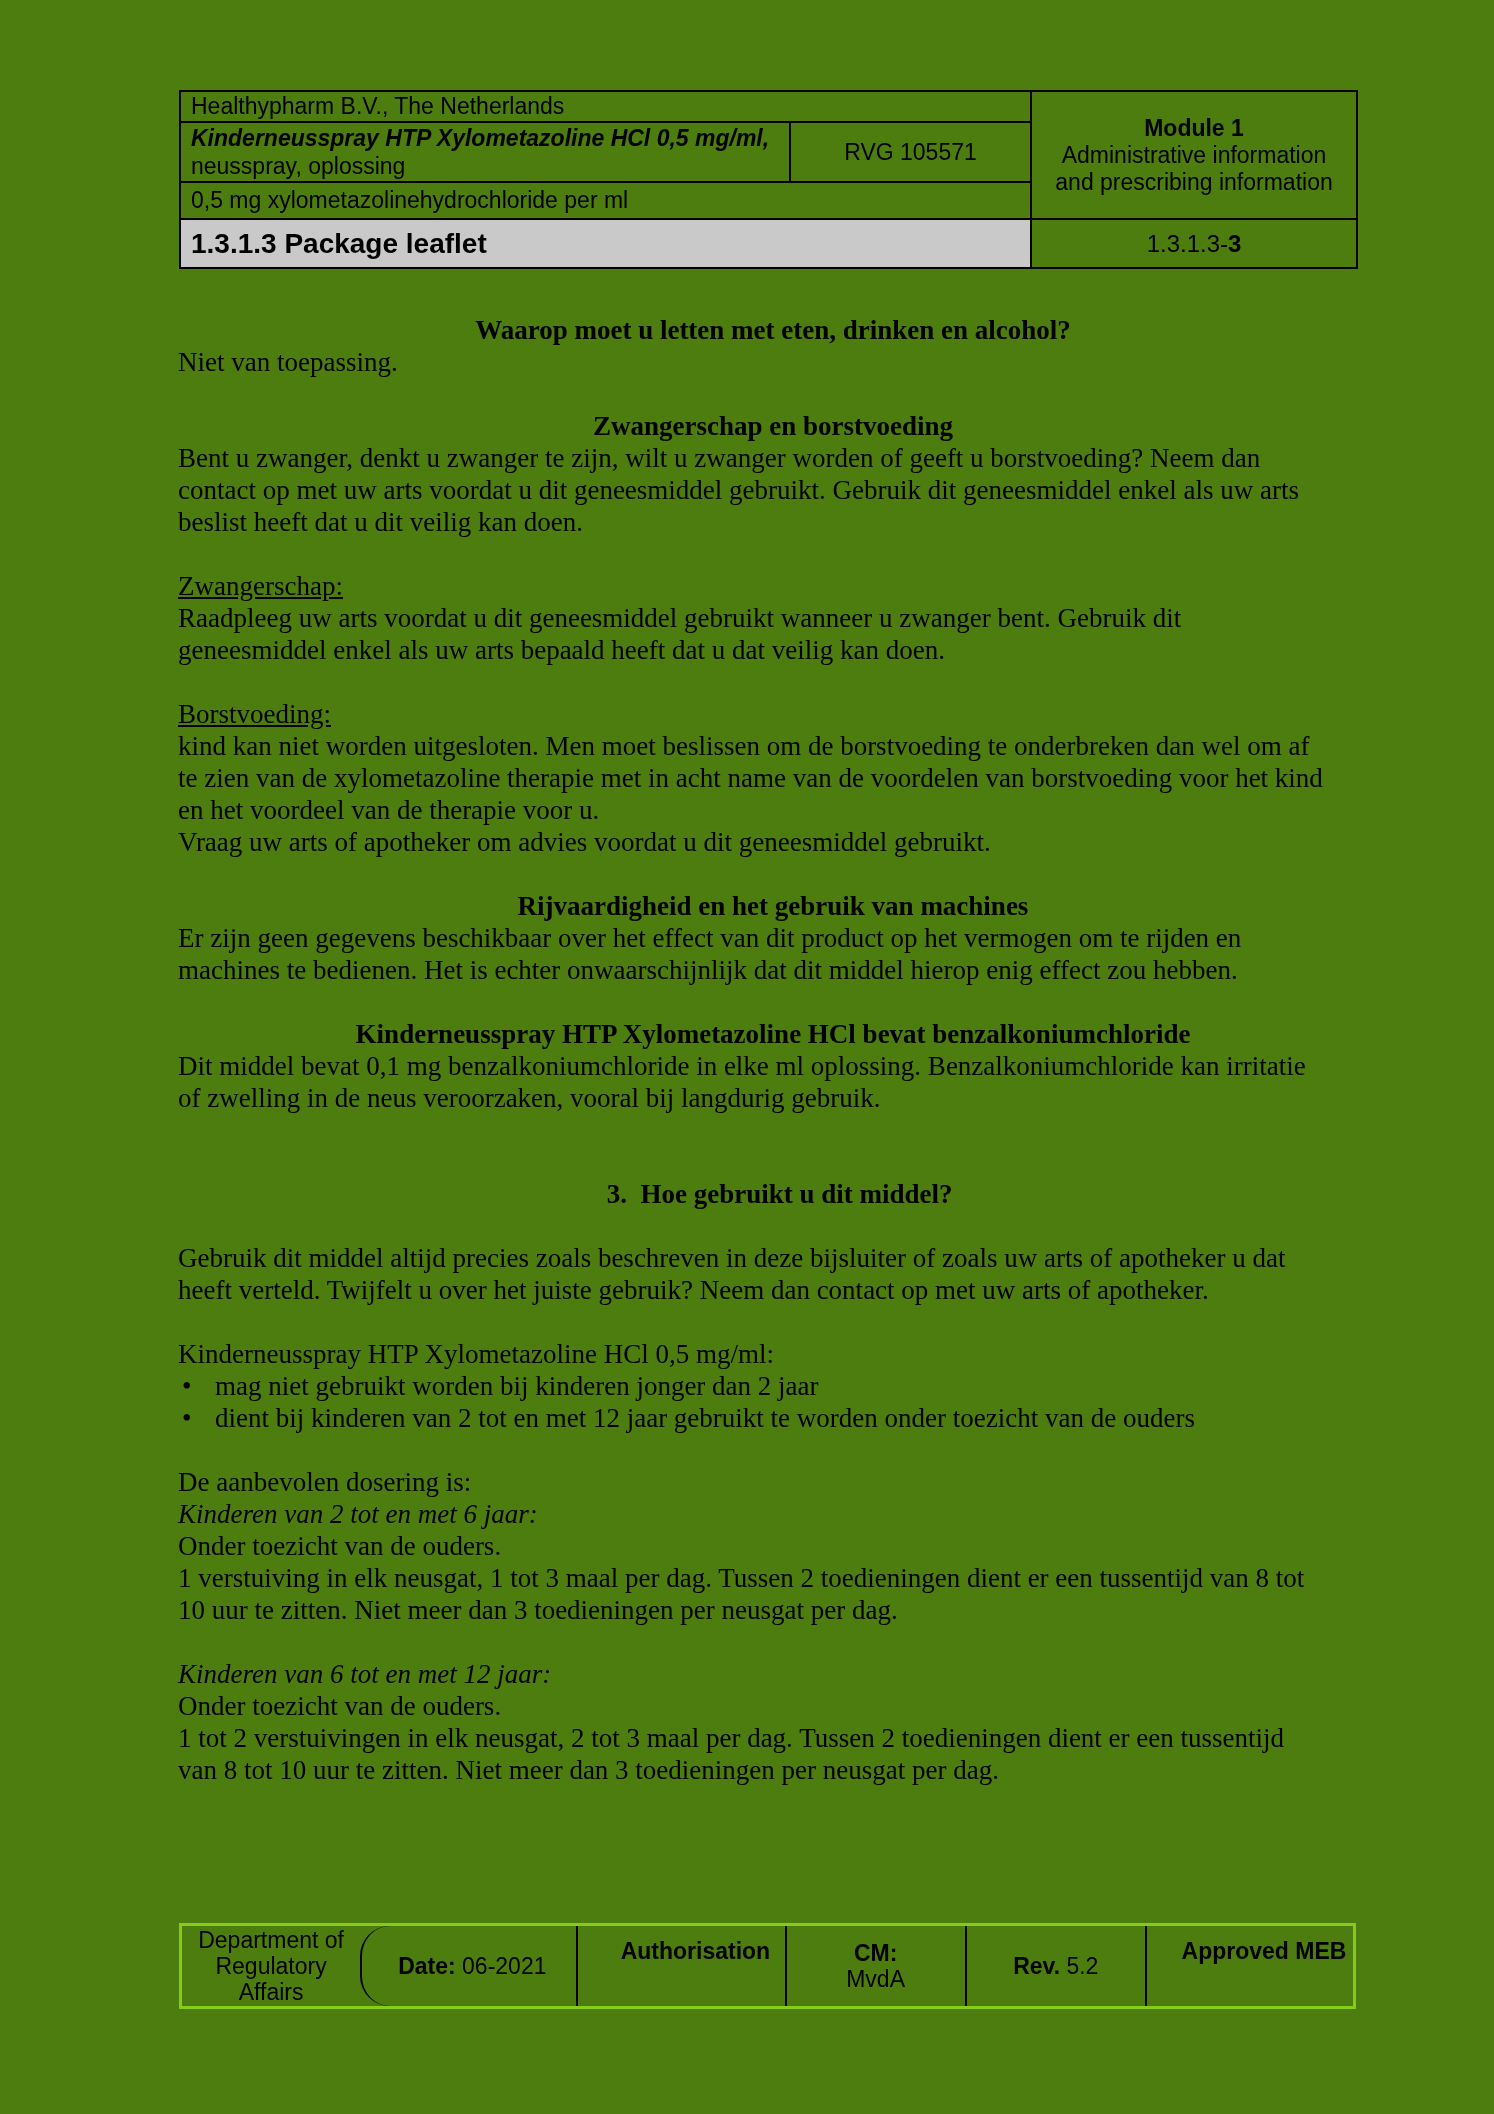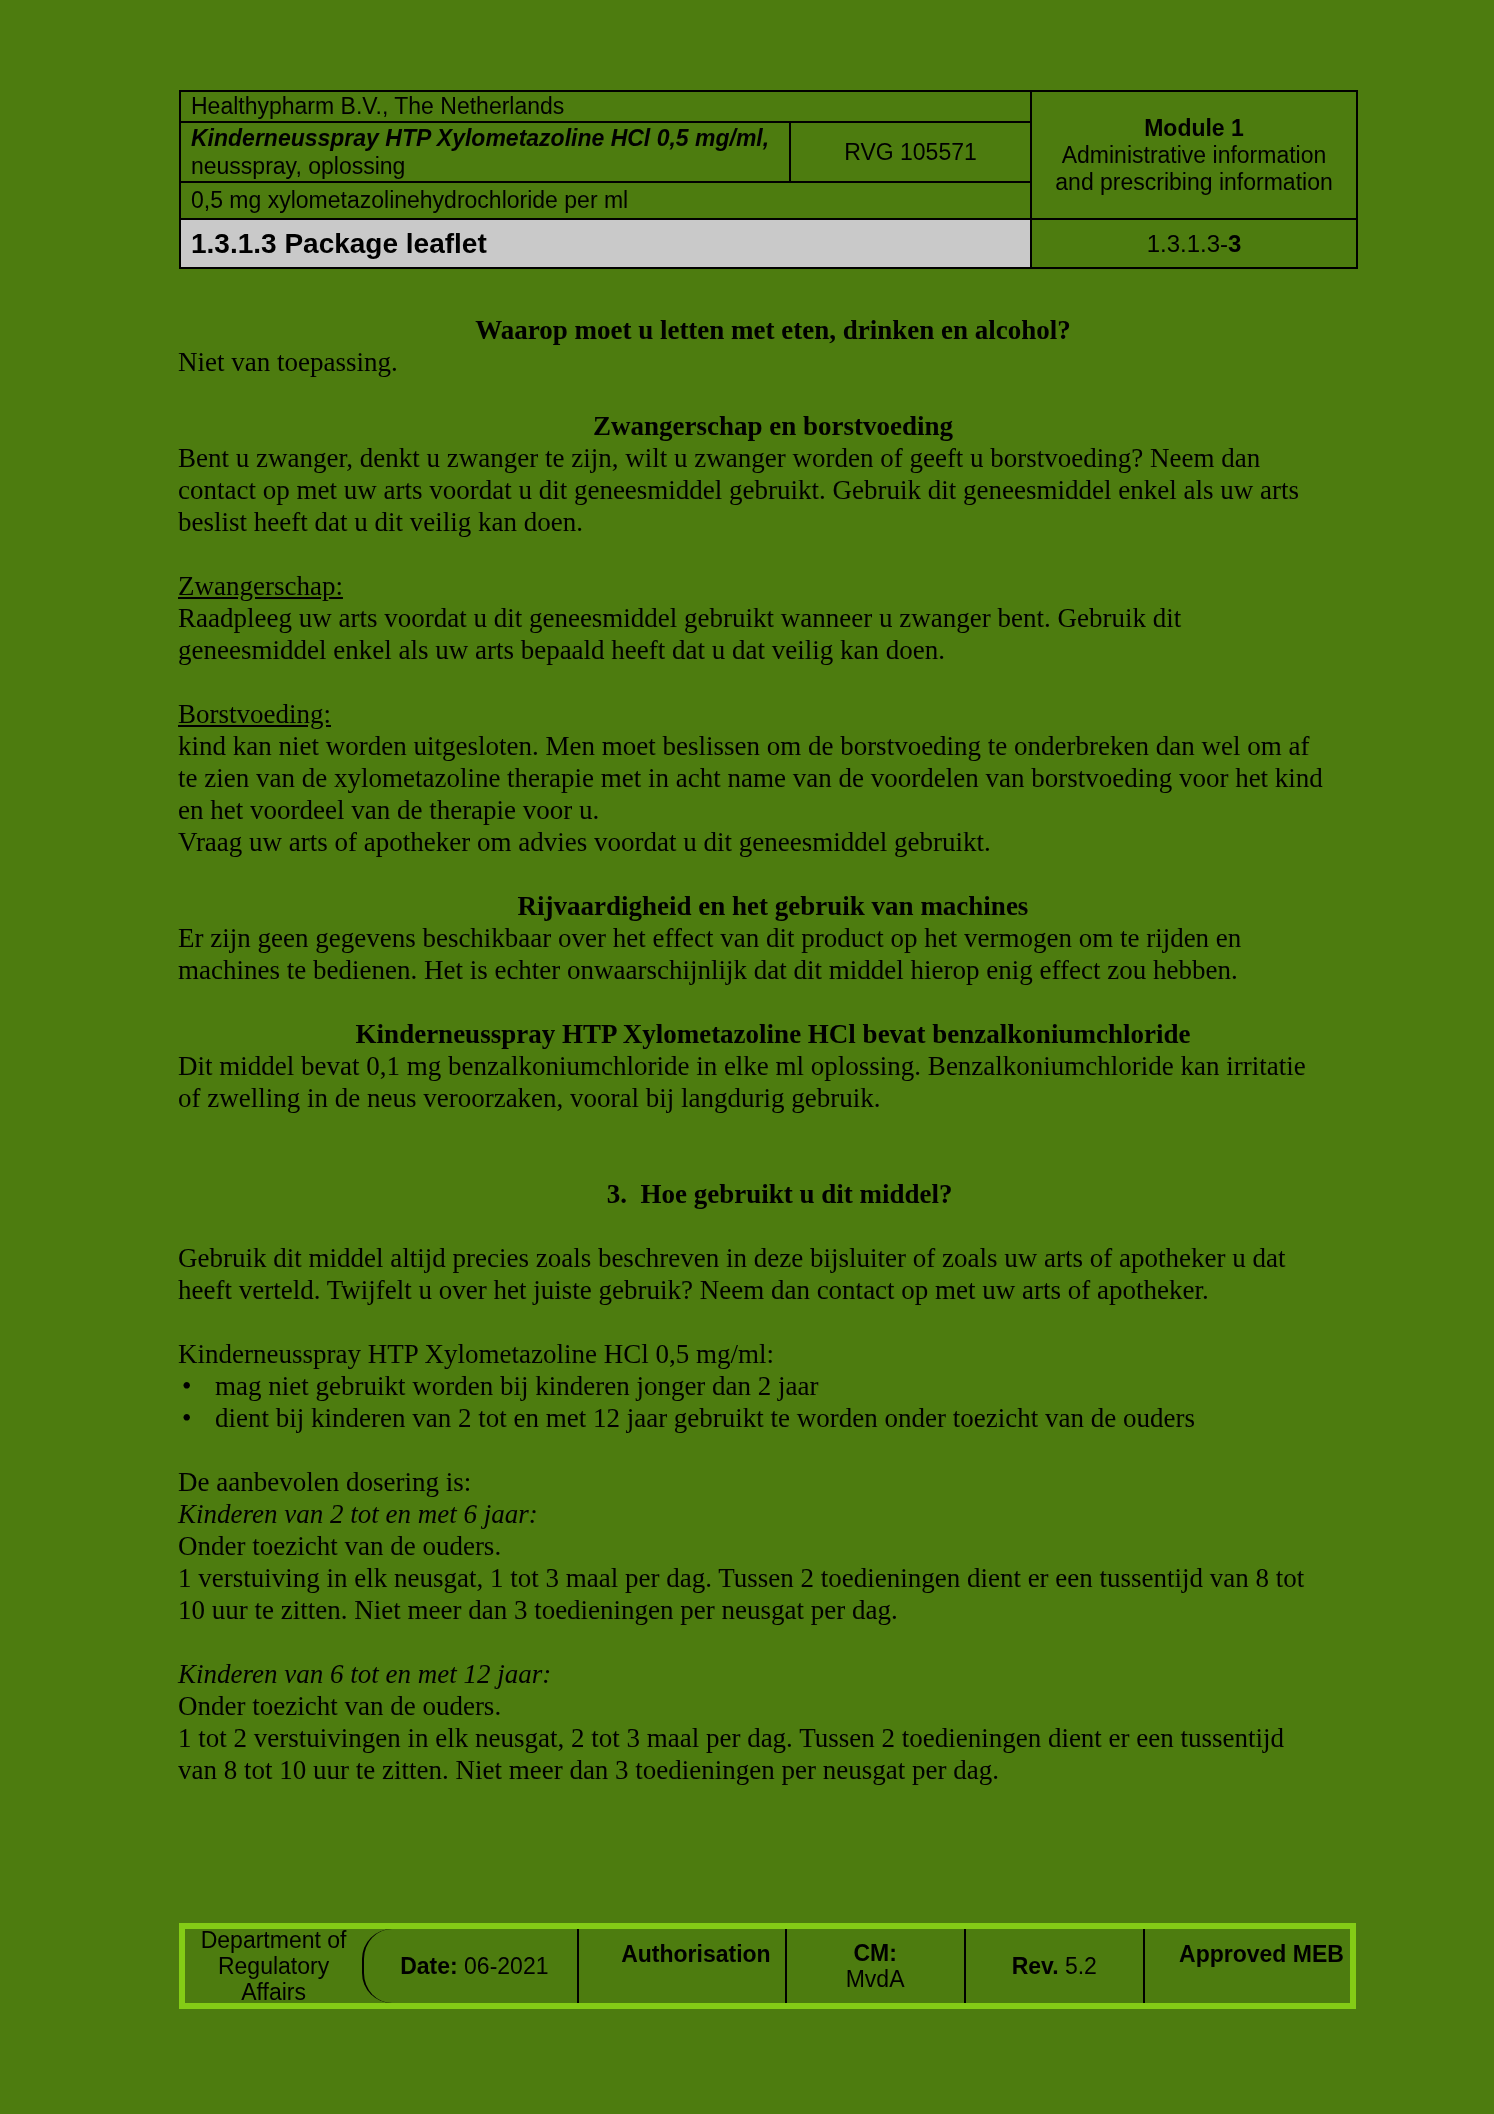--- a/index.html
+++ b/index.html
@@ -28,21 +28,21 @@
   .content .ln{white-space:nowrap;height:32px;}
   .h{font-weight:bold;text-align:center;}
   .u{text-decoration:underline;}
   .it{font-style:italic;}
   .sp{height:32px;}
   .li .b{display:inline-block;width:33px;padding-left:4px;}
   .num{display:inline-block;width:47px;}
 
   
   .ftr{position:absolute;left:179px;top:1923px;width:1177px;height:86px;display:flex;
-       border:6px solid #84cc16;box-sizing:border-box;font-family:"Liberation Sans",sans-serif;
+       border:3px solid #84cc16;box-sizing:border-box;font-family:"Liberation Sans",sans-serif;
        font-size:23px;line-height:26px;text-align:center;color:#000;}
   .ftr .cell{flex:1;border-left:2px solid #000;box-sizing:border-box;display:flex;
              flex-direction:column;justify-content:center;}
   .ftr .cell:first-child{border-left:none;}
   .ftr .cell.top{justify-content:flex-start;padding-top:12px;padding-left:28px;}
   .ftr .cell.date{justify-content:center;align-items:flex-start;text-align:left;padding-left:36px;border-radius:30px;}
 </style>
 </head>
 <body>
 

